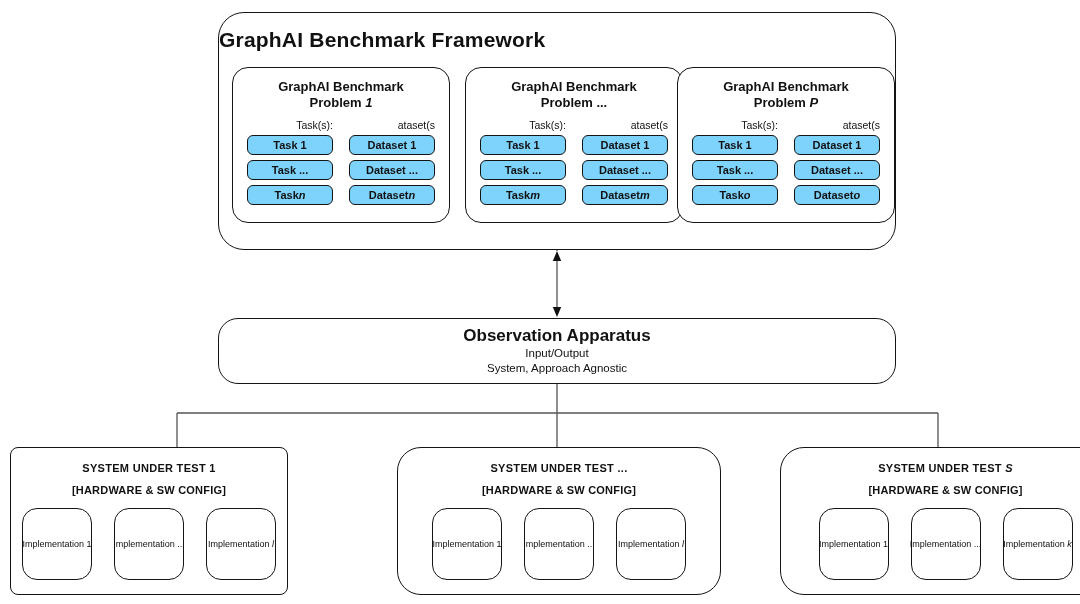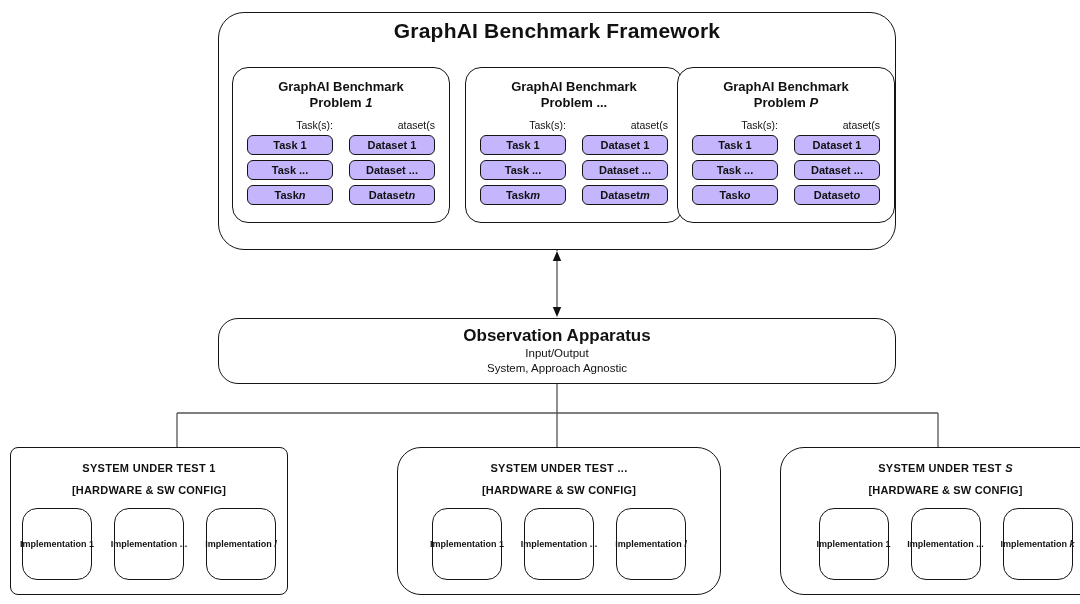--- a/index.html
+++ b/index.html
@@ -6,50 +6,50 @@
   .stage{position:relative;width:1080px;height:604px;background:#ffffff;overflow:hidden;
          font-family:"Liberation Sans",sans-serif;color:#111;}
   svg.connectors{position:absolute;left:0;top:0;pointer-events:none;}
   .connectors .thin{stroke:#555;stroke-width:1.3;fill:none;}
   .connectors .head{fill:#111;stroke:none;}
 
   .box{position:absolute;background:#fff;border:1.5px solid #141414;box-sizing:border-box;}
 
   
   .framework{left:218px;top:12px;width:678px;height:238px;border-radius:26px;}
-  .fw-title{text-align:center;margin-top:6px;font-size:21px;font-weight:bold;letter-spacing:.2px;}
+  .fw-title{text-align:left;margin-top:15px;font-size:21px;font-weight:bold;letter-spacing:.2px;}
   .problem{width:218px;height:156px;top:54px;border-radius:16px;}
   .problem.p0{left:13px;} .problem.p1{left:246px;} .problem.p2{left:458px;}
   .p-title{text-align:center;margin-top:11px;font-size:13px;font-weight:bold;line-height:1.25;}
   .labels{display:flex;justify-content:center;gap:16px;margin-top:7px;font-size:10.5px;}
   .labels span{width:86px;text-align:right;padding-left:4px;box-sizing:border-box;}
   .cols{display:flex;justify-content:center;gap:16px;margin-top:4px;}
   .col{display:flex;flex-direction:column;gap:5px;width:86px;}
   .chip{height:20px;border:1.5px solid #141414;border-radius:6px;display:flex;align-items:center;
-        justify-content:center;font-size:11px;font-weight:bold;background:#c4b5fd;box-sizing:border-box;
+        justify-content:center;font-size:11px;font-weight:bold;background:#7dd3fc;box-sizing:border-box;
         white-space:nowrap;}
   .v{font-style:italic;}
   i.v{font-style:italic;}
 
   
   .apparatus{left:218px;top:318px;width:678px;height:66px;border-radius:20px;
              display:flex;flex-direction:column;align-items:center;justify-content:center;}
   .ap-title{font-size:17px;font-weight:bold;line-height:1.15;}
   .ap-sub{font-size:11.5px;line-height:1.3;}
 
   
   .sut{top:447px;height:148px;border-radius:24px;}
   .sut.s0{left:10px;width:278px;border-radius:8px;}
   .sut.s1{left:397px;width:324px;}
   .sut.s2{left:745px;width:331px;margin-left:35px;}
   .sut-title{text-align:center;margin-top:14px;font-size:11px;font-weight:bold;letter-spacing:.3px;}
   .sut-config{text-align:center;margin-top:10px;font-size:11px;font-weight:bold;letter-spacing:.2px;}
   .impl-row{display:flex;justify-content:center;gap:22px;margin-top:12px;}
   .impl{width:70px;height:72px;border:1.5px solid #141414;border-radius:15px;display:flex;
-        align-items:center;justify-content:center;font-size:9px;font-weight:bold;
+        align-items:center;justify-content:center;font-size:9px;font-weight:normal;
         text-align:center;box-sizing:border-box;white-space:nowrap;background:#fff;}
 </style>
 </head>
 <body>
 
 <div class="stage">
 
   <svg class="connectors" width="1080" height="604">
 
     <path class="thin" d="M320 222 L320 233 M772 222 L772 233 M320 233 L772 233 M557 222 L557 251"></path>

